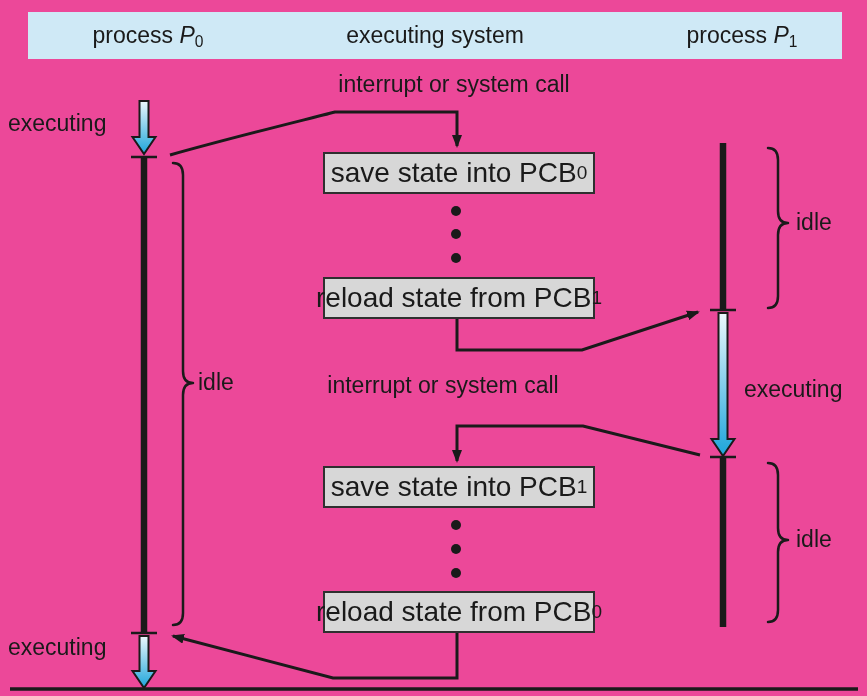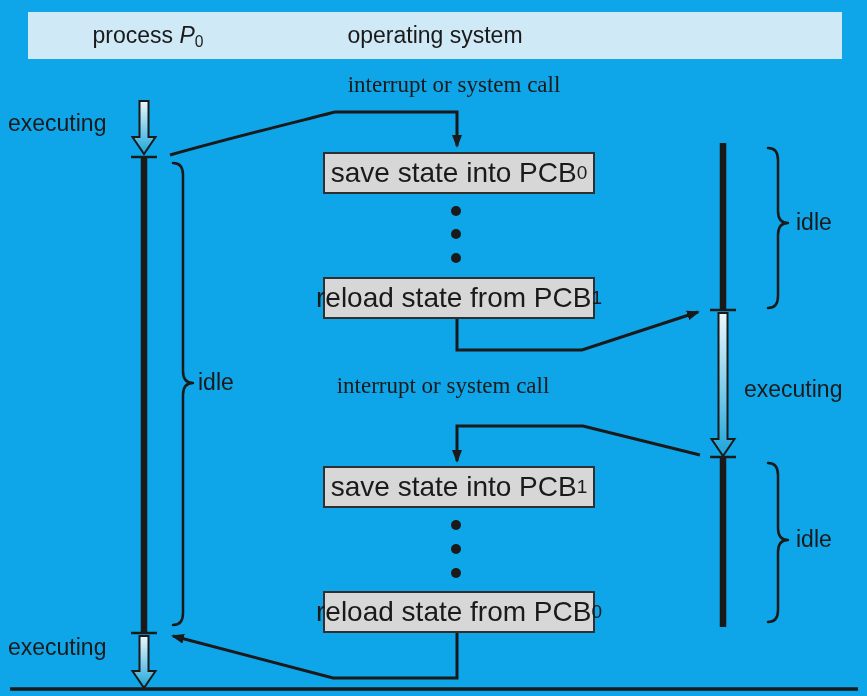--- a/index.html
+++ b/index.html
@@ -5,34 +5,34 @@
   :root{
     --header-bg:#cfe9f6;
     --box-bg:#d7d7d7;
     --box-border:#2f2f2f;
     --line:#1a1a1a;
     --arrow-gradient-top:#edf8fd;
     --arrow-gradient-bottom:#1ca5da;
   }
   html,body{margin:0;padding:0;background:#ffffff;}
   #fig{
-    position:relative;width:867px;height:696px;background:#0ea5e9;
+    position:relative;width:867px;height:696px;background:#ec4899;
     font-family:"Liberation Sans",sans-serif;color:#1a1a1a;overflow:hidden;
   }
   .abs{position:absolute;text-align:right;}
   .header-bar{
     left:28px;top:12px;width:814px;height:47px;
     background:var(--header-bg);
   }
   .hcol{
     top:22px;width:250px;text-align:center;font-size:23px;line-height:27px;
     white-space:nowrap;
   }
   .lbl{font-size:23px;line-height:27px;white-space:nowrap;}
-  .ctr{text-align:center;width:300px;font-family:Liberation Serif, serif;}
+  .ctr{text-align:center;width:300px;}
   .it{font-style:italic;}
   .sb{font-size:0.68em;vertical-align:-0.28em;}
   .osbox{
     background:var(--box-bg);
     border:2.5px solid var(--box-border);
     box-sizing:border-box;
     display:flex;align-items:center;justify-content:center;
     font-size:28px;white-space:nowrap;
   }
   svg{position:absolute;left:0;top:0;}
@@ -47,21 +47,22 @@
   .grad-bot{stop-color:var(--arrow-gradient-bottom);}
   .baseline{stroke-width:3.5;}
 </style>
 </head>
 <body>
 
 <div id="fig">
 
   <div class="abs header-bar"></div>
   <div class="abs hcol" style="left:23px;"><span>process </span><span class="it">P</span><span class="sb">0</span></div>
-  <div class="abs hcol" style="left:310px;"><span>operating system</span></div>
+  <div class="abs hcol" style="left:310px;"><span>executing system</span></div>
+  <div class="abs hcol" style="left:617px;"><span>process </span><span class="it">P</span><span class="sb">1</span></div>
 
   <svg width="867" height="696" viewBox="0 0 867 696">
     <defs>
       <linearGradient id="bluegrad" x1="0" y1="0" x2="0" y2="1">
         <stop offset="0" class="grad-top"></stop>
         <stop offset="1" class="grad-bot"></stop>
       </linearGradient>
       <marker id="ah" markerWidth="13" markerHeight="10" refX="11" refY="5" orient="auto" markerUnits="userSpaceOnUse">
         <polygon points="0,0 13,5 0,10" fill="#1a1a1a"></polygon>
       </marker>

